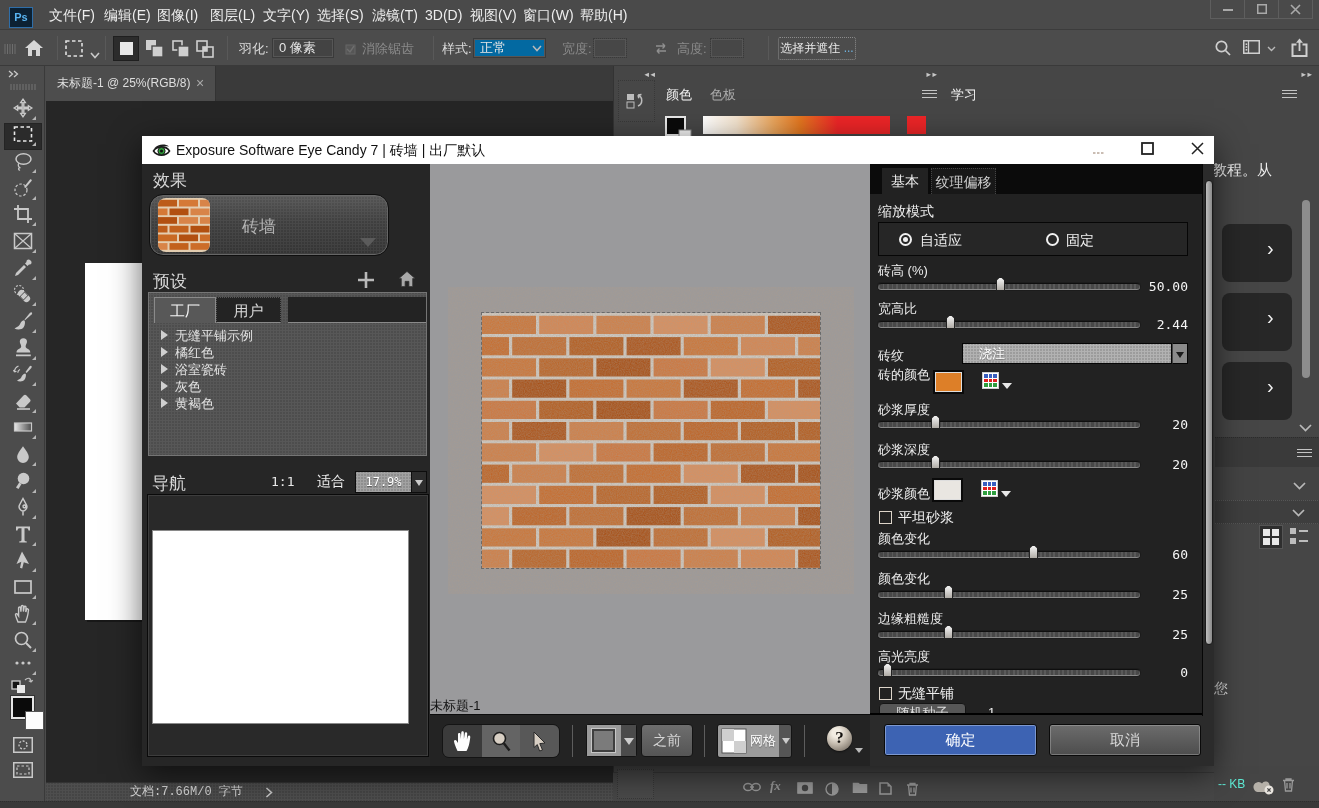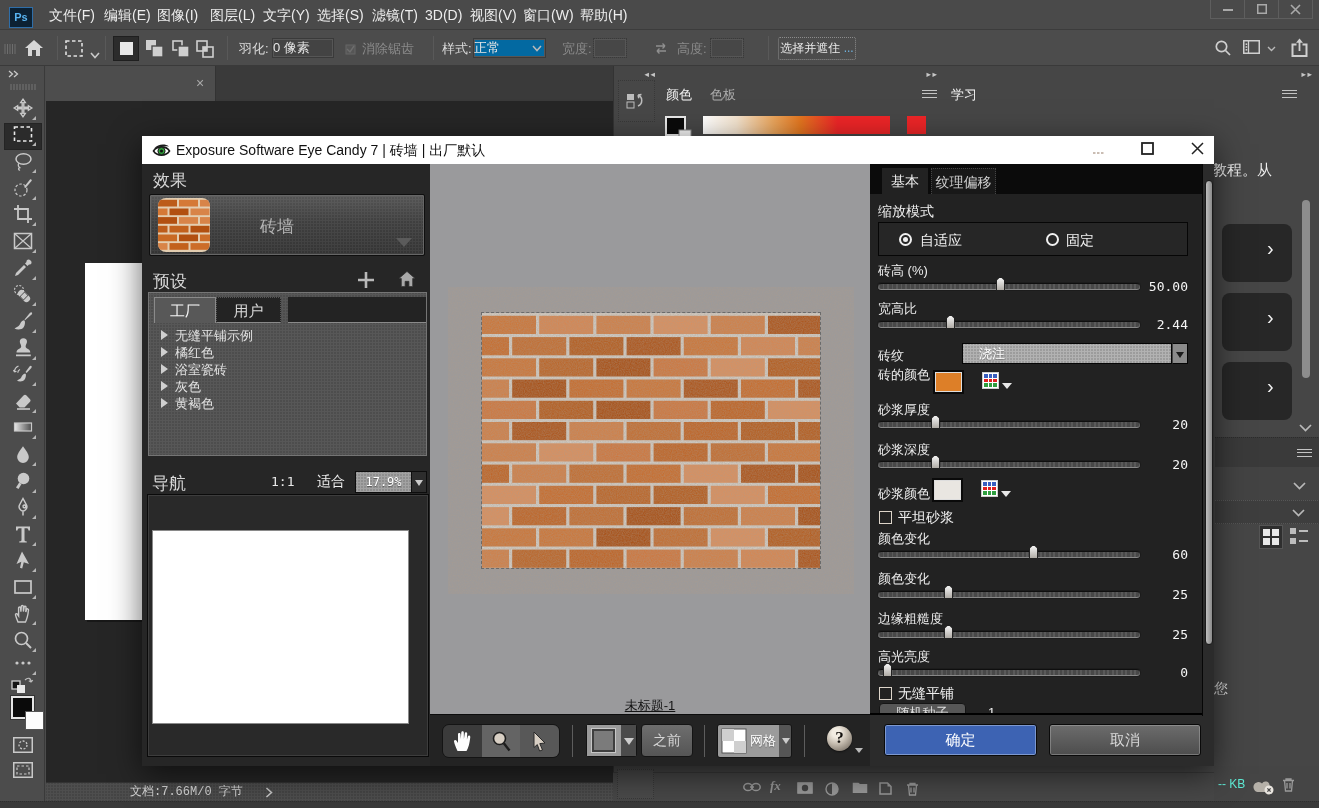--- a/index.html
+++ b/index.html
@@ -14,21 +14,21 @@
   .menu-item { top:0; height:30px; line-height:30px; color:#ededed; font-size:14px; white-space:nowrap; }
   #win-controls { left:1210px; top:0px; width:103px; height:19px; display:flex; border:1px solid #5e5e5e; border-top:none; }
   .win-btn { flex:1; display:flex; align-items:center; justify-content:center; border-right:1px solid #5e5e5e; color:#a9a9a9; }
   .win-btn:last-child { border-right:none; }
 
   
   #optionsbar { left:0; top:31px; width:1319px; height:35px; background:#4c4c4c; border-bottom:1px solid #3a3a3a; }
   .opt-divider { top:5px; width:1px; height:24px; background:#3e3e3e; border-right:1px solid #595959; }
   .opt-label { font-size:13px; color:#dcdcdc; line-height:35px; }
   .opt-label.dim { color:#8a8a8a; }
-  .opt-field { height:20px; top:7px; background:#434343; border:1px solid #3a3a3a; box-shadow:inset 0 0 0 1px #565656; font-size:13px; color:#e6e6e6; line-height:18px; }
+  .opt-field { height:20px; top:7px; background:#434343; border:1px solid #3a3a3a; box-shadow:inset 0 0 0 1px #565656; font-size:13px; color:#e6e6e6; padding-left:6px; line-height:18px; }
   .opt-field.dim { color:#6f6f6f; background:#474747; }
   .mode-btn { top:5px; width:26px; height:25px; display:flex; align-items:center; justify-content:center; }
   .mode-btn.selected { background:#2c2c2c; border:1px solid #1f1f1f; }
   #select-mask-btn { left:778px; top:6px; width:78px; height:23px; border:1px dotted #8c8c8c; border-radius:2px; color:#e8e8e8; font-size:12px; text-align:center; line-height:21px; white-space:nowrap; }
 
   
   #toolbar { left:0; top:66px; width:45px; height:742px; background:#4c4c4c; border-right:1px solid #3a3a3a; }
   .tool { position:absolute; left:13px; width:20px; height:20px; }
   .tool svg { display:block; }
   .tool .corner { position:absolute; right:-3px; bottom:-2px; width:0; height:0; border-left:4px solid transparent; border-bottom:4px solid #b5b5b5; }
@@ -72,21 +72,21 @@
 
   
   #dialog { left:142px; top:136px; width:1072px; height:630px; background:#262626; box-shadow:0 8px 30px rgba(0,0,0,.6); }
   #dlg-titlebar { left:0; top:0; width:1072px; height:28px; background:#ffffff; }
   #dlg-title { position:absolute; left:34px; top:0; line-height:28px; font-size:14px; color:#111; }
   .dlg-winbtn { position:absolute; top:0; height:28px; width:30px; text-align:center; line-height:28px; color:#222; }
 
   
   #dlg-left { left:0; top:28px; width:288px; height:602px; background:#262626; }
   .dlg-header { position:absolute; font-size:17px; color:#d6d6d6; }
-  #effect-btn { position:absolute; left:7px; top:30px; width:276px; height:62px; background-image:radial-gradient(rgba(255,255,255,.05) 1px, transparent 1.2px),linear-gradient(#555 0%,#3f3f3f 45%,#343434 100%); background-size:3px 3px,100% 100%; border:1px solid #0f0f0f; box-shadow:inset 0 0 0 1px #666; border-radius:2px; }
+  #effect-btn { position:absolute; left:7px; top:30px; width:240px; height:62px; background-image:radial-gradient(rgba(255,255,255,.05) 1px, transparent 1.2px),linear-gradient(#555 0%,#3f3f3f 45%,#343434 100%); background-size:3px 3px,100% 100%; border:1px solid #0f0f0f; box-shadow:inset 0 0 0 1px #666; border-radius:14px; }
   #effect-name { position:absolute; left:0; right:20px; top:20px; text-align:center; font-size:17px; color:#b5b5b5; }
   #effect-arrow { position:absolute; right:12px; bottom:8px; width:0; height:0; border-left:8px solid transparent; border-right:8px solid transparent; border-top:9px solid #5b5b5b; }
   #preset-plus { position:absolute; left:215px; top:107px; width:18px; height:18px; }
   #preset-home { position:absolute; left:256px; top:106px; width:18px; height:18px; }
   #preset-box { position:absolute; left:6px; top:128px; width:279px; height:164px; background-color:#4d4d4d; background-image:radial-gradient(rgba(255,255,255,.06) 1px, transparent 1.2px); background-size:3px 3px; border:1px solid #757575; }
   .preset-tab { position:absolute; top:4px; height:26px; line-height:26px; font-size:15px; text-align:center; }
   .preset-tab.active { background:#585858; color:#f2f2f2; border:1px solid #8a8a8a; border-bottom:none;text-align:center; }
   .preset-tab.inactive { background:#232323; color:#d8d8d8; border:1px dotted #555; border-bottom:1px solid #8a8a8a; }
   #preset-tab-rest { position:absolute; top:4px; left:139px; right:0; height:26px; background:#232323; border-bottom:1px solid #8a8a8a; }
   .preset-item { position:absolute; left:12px; font-size:13px; color:#e2e2e2; }
@@ -97,21 +97,21 @@
   #nav-zoom { position:absolute; left:213px; top:3px; width:57px; height:22px; background-color:#8e8e8e; background-image:radial-gradient(rgba(255,255,255,.18) 1px, transparent 1.2px); background-size:3px 3px; border:1px solid #0d0d0d; color:#fff; font-size:12px; text-align:center; line-height:20px; font-family:"DejaVu Sans Mono",monospace; text-shadow:0 1px 1px #555; }
   #nav-zoom-arrow { position:absolute; left:270px; top:3px; width:15px; height:22px; background:#2d2d2d; border:1px solid #0d0d0d; border-left:none; }
   #nav-zoom-arrow::after { content:""; position:absolute; left:3px; top:8px; border-left:4.5px solid transparent; border-right:4.5px solid transparent; border-top:6px solid #c9c9c9; }
   #nav-panel { position:absolute; left:5px; top:330px; width:282px; height:263px; background:#292929; border:1px solid #0a0a0a; box-shadow:inset 0 0 0 1px #3d3d3d; }
   #nav-white { position:absolute; left:4px; top:35px; width:257px; height:194px; background:#ffffff; border:1px solid #8a8a8a; }
 
   
   #dlg-center { left:288px; top:28px; width:440px; height:602px; }
   #preview { position:absolute; left:0; top:0; width:440px; height:550px; background:#9a9a9c; }
   #brick-img { position:absolute; left:52px; top:149px; width:338px; height:255px; outline:1px dashed #6b6b6b; }
-  #preview-label { position:absolute; left:0; top:533px; width:440px; text-align:center; font-size:13px; color:#141414;text-decoration:underline; }
+  #preview-label { position:absolute; left:0; top:533px; width:440px; text-align:left; font-size:13px; color:#141414; }
   #dlg-toolbar { position:absolute; left:0; top:550px; width:440px; height:52px; background:#232323; border-top:1px solid #0c0c0c; }
   .tb-divider { position:absolute; top:10px; width:1px; height:32px; background:#5d5d5d; }
   #tool-group { position:absolute; left:12px; top:9px; width:118px; height:34px; border-radius:7px; border:1px solid #141414; overflow:hidden; display:flex; }
   #tool-group .seg { flex:1; display:flex; align-items:center; justify-content:center; }
   #seg-hand { background:#3b3b3b; }
   #seg-zoom { background:#646464; }
   #seg-arrow { background:#585858; }
   #swatch-btn { position:absolute; left:156px; top:9px; width:51px; height:33px; border:1px solid #141414; border-radius:3px; display:flex; }
   #swatch-main { width:34px; background:#9b9b9b; position:relative; }
   #swatch-main .sq { position:absolute; left:5px; top:4px; width:23px; height:23px; background:#7b7b7b; border:2px solid #3f3f3f; box-shadow:0 0 0 1px #c6c6c6; }
@@ -487,20 +487,21 @@
     <div class="abs" style="left:13px;top:696px">
       <svg width="20" height="16">
           <rect x="0.75" y="0.75" width="18.5" height="14.5" fill="none" stroke="#c9c9c9" stroke-width="1.5"></rect>
           <rect x="4" y="4" width="12" height="8" fill="none" stroke="#c9c9c9" stroke-width="1.2" stroke-dasharray="2.5 2"></rect>
         </svg>
     </div>
   </div>
 
   <div id="tabbar" class="abs">
     <div id="doc-tab" class="abs">
+      <span class="title">未标题-1 @ 25%(RGB/8)</span>
       <span class="close">×</span>
     </div>
   </div>
   <div id="docarea" class="abs">
     <div id="canvas-white" class="abs"></div>
   </div>
   <div id="statusbar" class="abs">
     <div id="zoom-box">25%</div>
     <div id="doc-info">文档:7.66M/0 字节</div>
     <div id="doc-info-arrow"><svg width="8" height="11" style="margin-top:3px">

